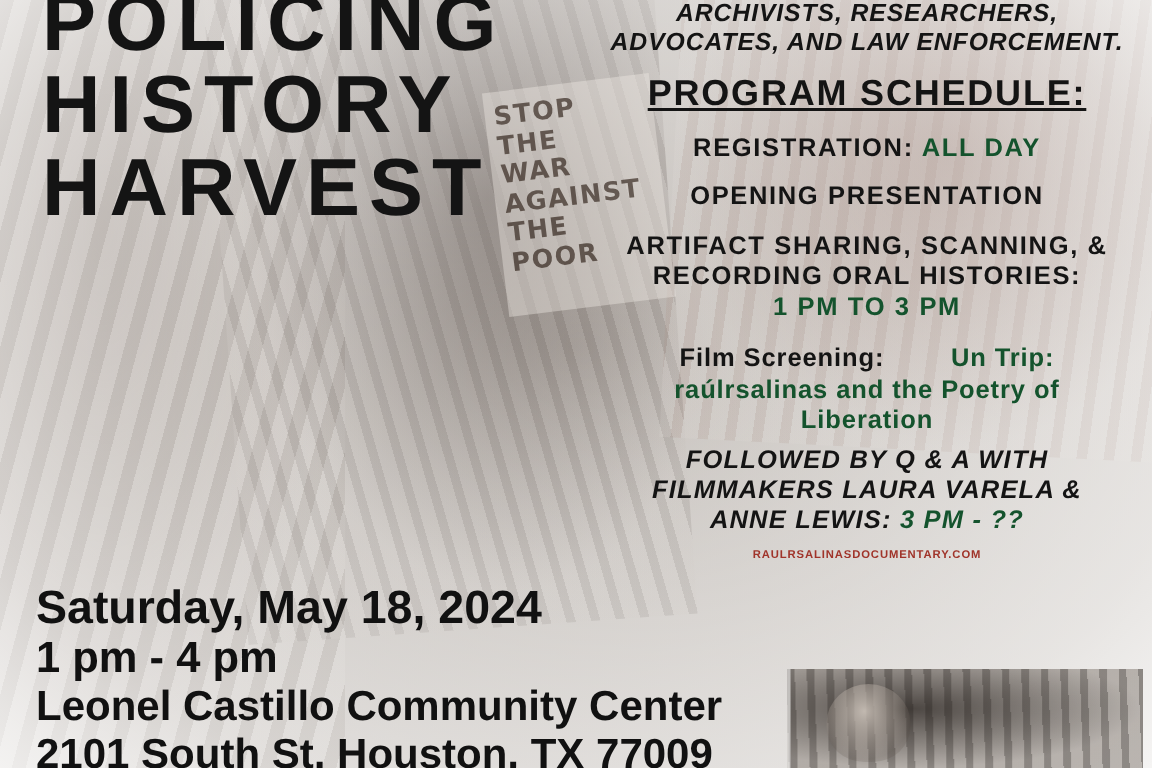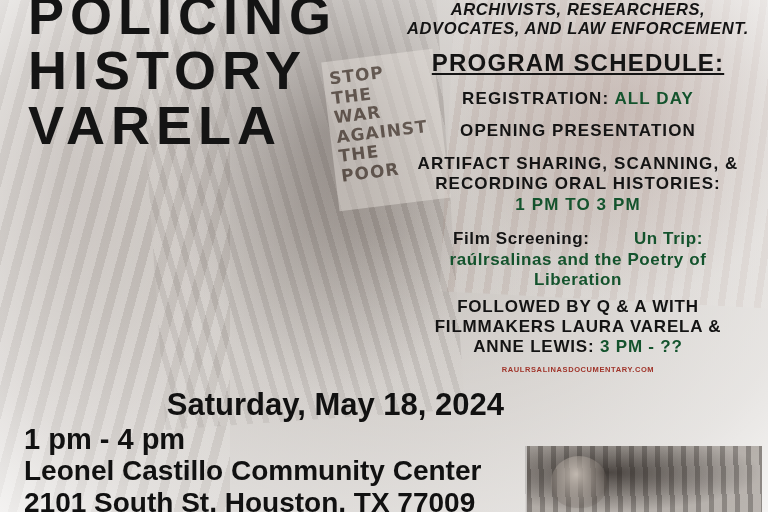--- a/index.html
+++ b/index.html
@@ -94,21 +94,21 @@
 
   .details {
     position: absolute;
     left: 24px;
     bottom: -6px;
     width: 480px;
     color: #111111;
     font-weight: bold;
     line-height: 1.12;
   }
-  .details .date { font-size: 31px; letter-spacing: 0px; text-align: right; }
+  .details .date { font-size: 31px; letter-spacing: 0px; }
   .details .time { font-size: 29px; }
   .details .venue { font-size: 28px; }
   .details .address { font-size: 28px; }
 
   
   .right {
     position: absolute;
     right: 19px;
     top: 0;
     width: 342px;
@@ -149,20 +149,21 @@
     margin-top: 14px;
   }
   .film-row .accent { font-style: normal; margin-left: 39px; }
   .followed {
     font-weight: bold;
     font-size: 17px;
     letter-spacing: 0.8px;
     line-height: 1.18;
     margin-top: 6px;
     text-transform: uppercase;
+    font-style: italic;
   }
   .url {
     color: #a0342a;
     font-size: 7.5px;
     letter-spacing: 0.6px;
     font-weight: bold;
     margin-top: 8px;
     text-transform: uppercase;
   }
   .film-photo {
@@ -199,21 +200,21 @@
 
   <div class="protest-sign">
     <span class="sign-line">STOP THE</span>
     <span class="sign-line">WAR AGAINST</span>
     <span class="sign-line">THE POOR</span>
   </div>
 
   <div class="headline">
     <div>POLICING</div>
     <div>HISTORY</div>
-    <div>VARELA</div>
+    <div>HARVEST</div>
   </div>
 
   <div class="details">
     <div class="date">Saturday, May 18, 2024</div>
     <div class="time">1 pm - 4 pm</div>
     <div class="venue">Leonel Castillo Community Center</div>
     <div class="address">2101 South St, Houston, TX  77009</div>
   </div>
 
   <div class="right">

